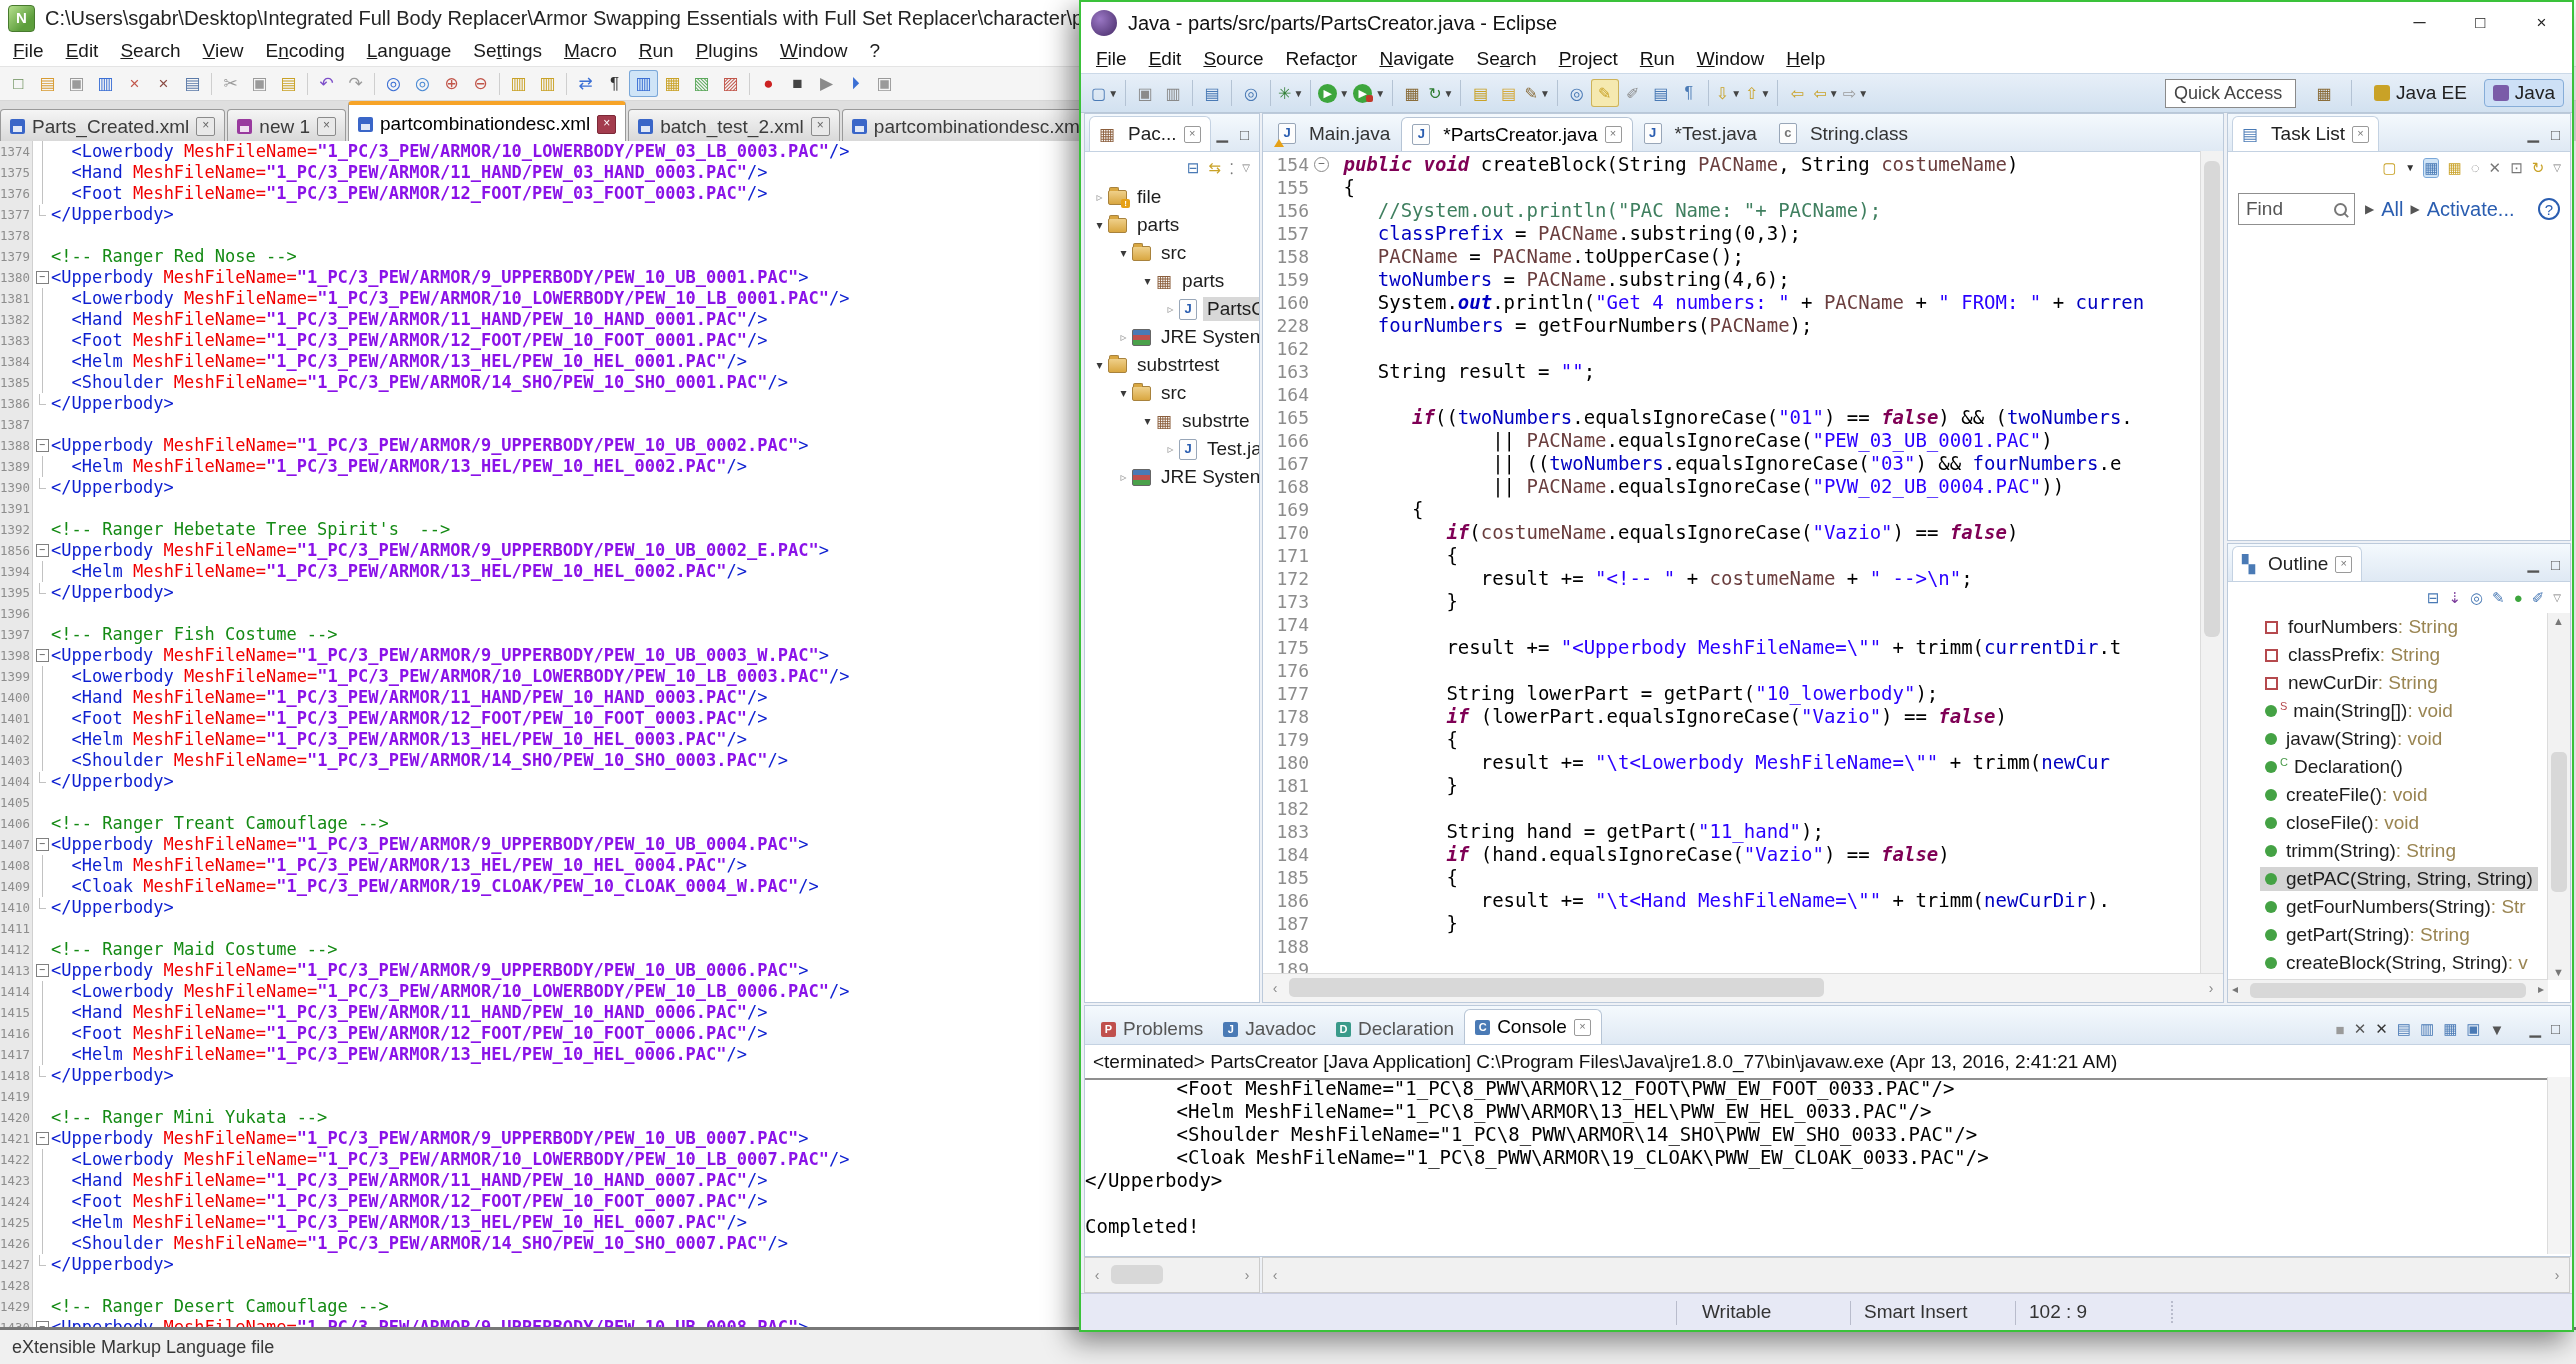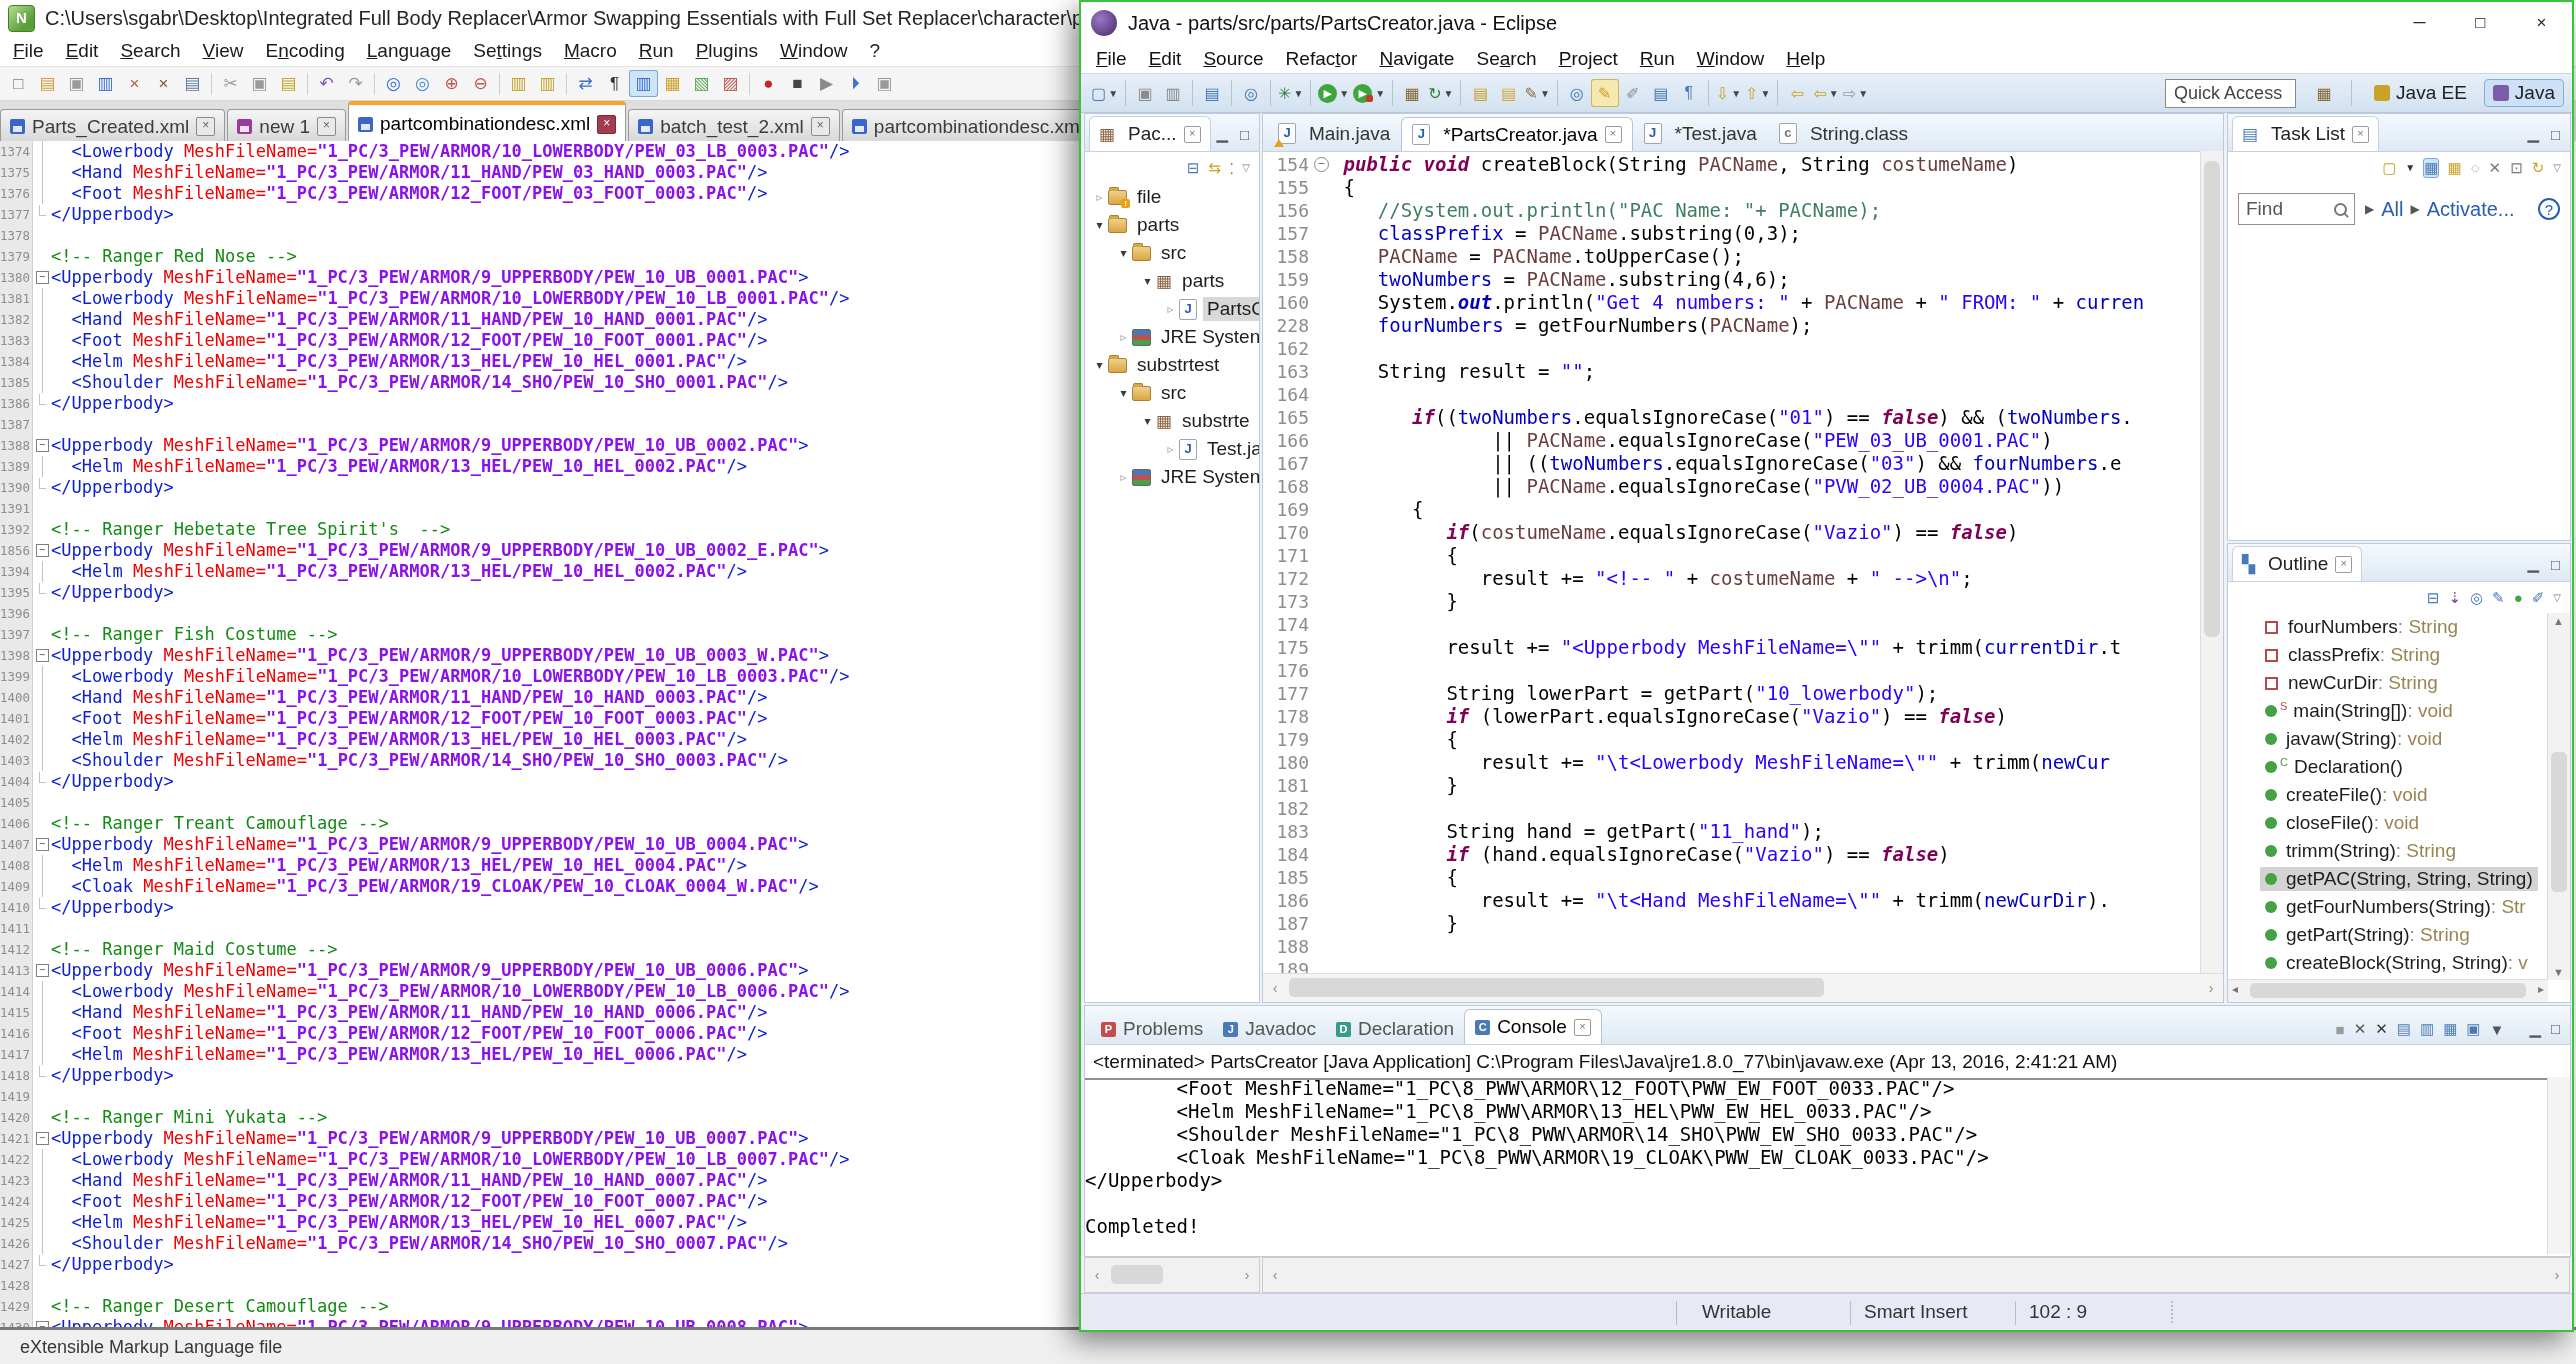--- a/index.html
+++ b/index.html
@@ -33,21 +33,21 @@
   .npp-gutter div{height:21px;line-height:21px;padding-right:4px;}
   .npp-fold{position:absolute;top:0;left:35px;width:14px;height:100%;}
   .npp-fold div{height:21px;display:flex;align-items:center;justify-content:center;}
   .fold-open{width:11px;height:11px;border:1px solid #808080;background:#fff;color:#555;font:10px/9px "DejaVu Sans Mono",monospace;text-align:center;}
   .fold-mid{width:1px;height:21px;background:#c2c2c2;}
   .fold-close{width:6px;height:10px;border-left:1px solid #c2c2c2;border-bottom:1px solid #c2c2c2;margin-bottom:9px;}
   .npp-code{position:absolute;top:0;left:51px;right:0;height:100%;font-size:17px;color:#000;}
   .npp-code div{height:21px;line-height:21px;white-space:pre;}
   .xt{color:#0d1fd0;} .xa{color:#f00000;} .xv{color:#8a12e8;font-weight:bold;} .xc{color:#148a14;}
   .npp-status{position:absolute;left:0;right:0;bottom:0;height:38px;background:#f0f0f0;border-top:3px solid #787878;
-     font-size:18px;color:#383838;display:flex;align-items:center;padding-left:20px;box-sizing:border-box;}
+     font-size:18px;color:#383838;display:flex;align-items:center;padding-left:12px;box-sizing:border-box;}
 
   
   .ecl{position:absolute;left:1079px;top:0;width:1495px;height:1332px;box-sizing:border-box;background:#eef1f6;
        border:2px solid #3ac23a;box-shadow:-8px 10px 26px rgba(0,0,0,.45);}
   .ecl-title{position:absolute;left:0;top:0;right:0;height:42px;background:#fff;display:flex;align-items:center;padding-left:10px;font-size:20px;color:#111;}
   .ecl-appico{width:26px;height:26px;border-radius:50%;background:radial-gradient(circle at 35% 35%,#9a77c4,#452a66);margin-right:11px;flex:0 0 auto;}
   .ecl-winbtns{margin-left:auto;display:flex;height:100%;}
   .wbtn{width:61px;height:100%;display:flex;align-items:center;justify-content:center;font-size:17px;color:#222;}
   .ecl-menu{position:absolute;top:42px;left:0;right:0;height:30px;display:flex;align-items:center;font-size:19px;color:#111;background:#fff;padding-left:4px;}
   .ecl-menu .mi{padding:0 11px;}

